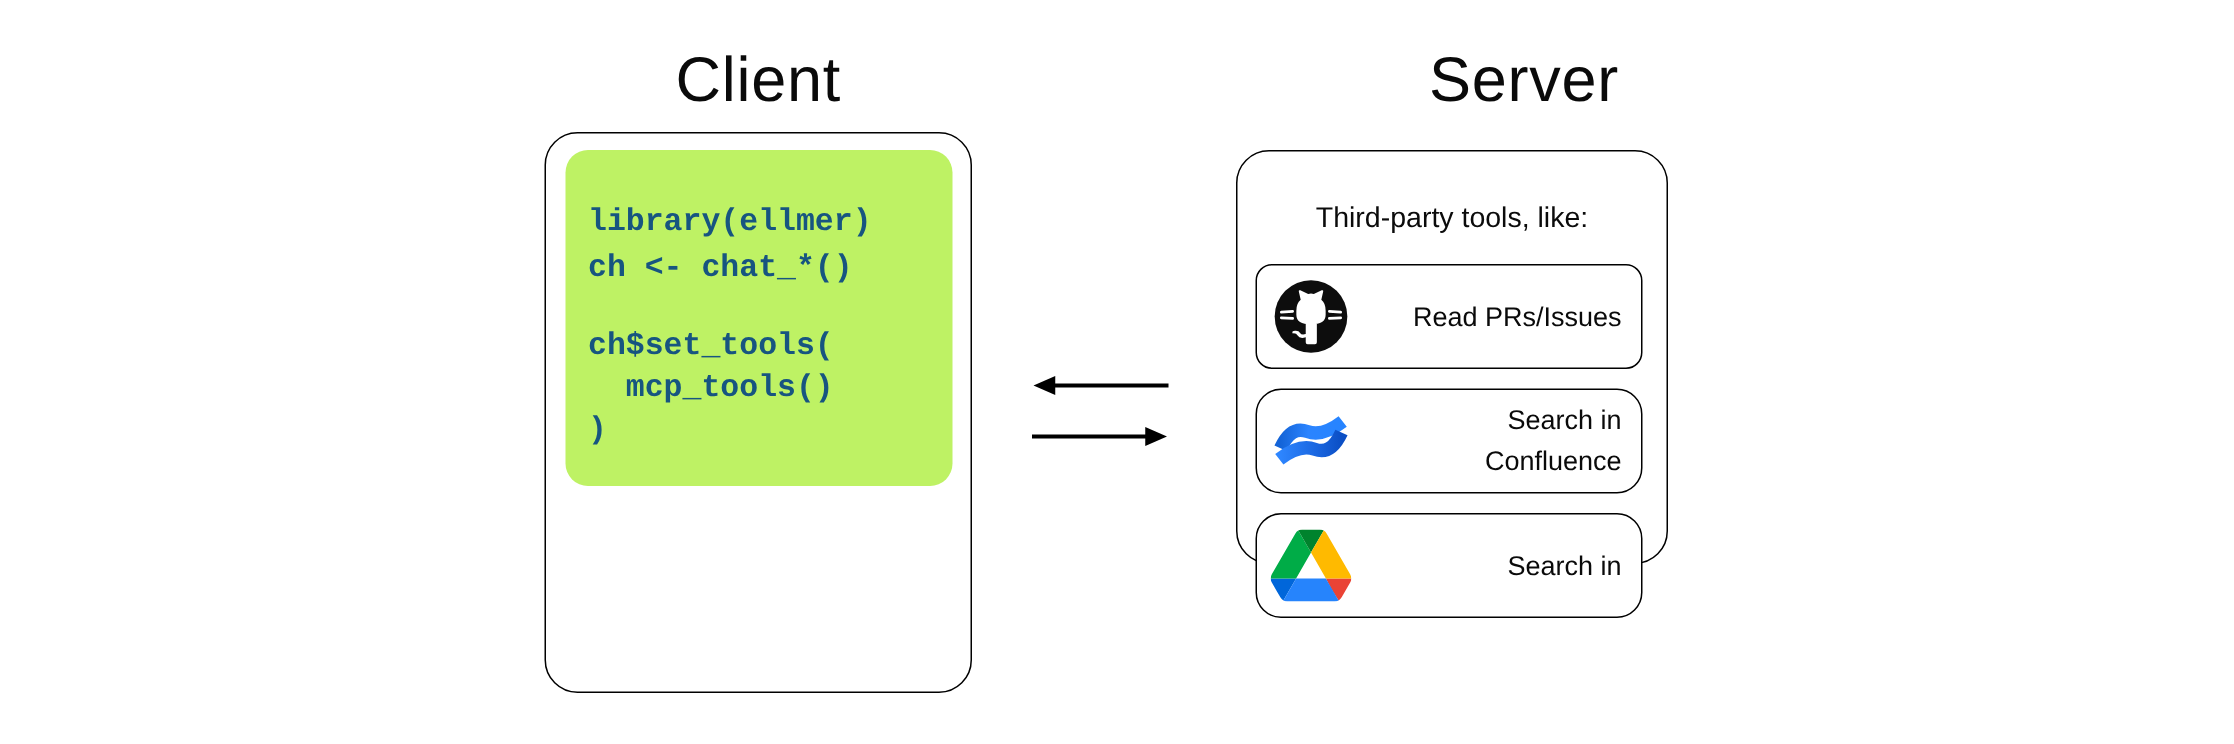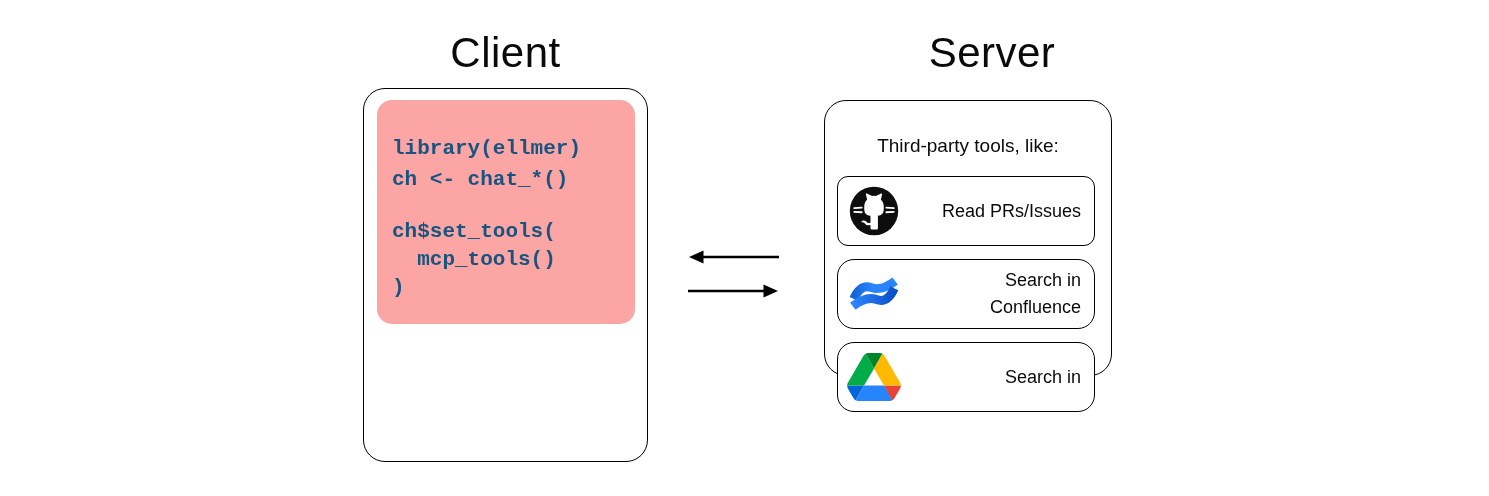--- a/index.html
+++ b/index.html
@@ -14,38 +14,38 @@
   .panel-title {
     position: absolute;
     top: 30px;
     text-align: center;
     font-size: 42px;
     letter-spacing: 0.5px;
     color: #0a0a0a;
     line-height: 1.1;
   }
   #client-title { left: 363px; width: 285px; }
-  #server-title { left: 848px; width: 288px; }
+  #server-title { left: 872px; width: 288px; }
 
   .panel {
     position: absolute;
     background: #ffffff;
     border: 1.6px solid #000000;
     border-radius: 22px;
     box-sizing: border-box;
   }
   #client-box { left: 363px; top: 88px;  width: 285px; height: 374px; }
   #server-box { left: 824px; top: 75px;  width: 288px; height: 276px; margin-top: 25px; }
 
   
   .code-block {
     position: absolute;
     left: 13px; top: 11px;
     width: 258px; height: 224px;
-    background: #fca5a5;
+    background: #bef264;
     border-radius: 15px;
     box-sizing: border-box;
     padding: 35px 12px 0 15px;
     overflow: hidden;
   }
   .code-par {
     margin: 0;
     font-family: "Liberation Mono", monospace;
     font-weight: 700;
     font-size: 21px;

